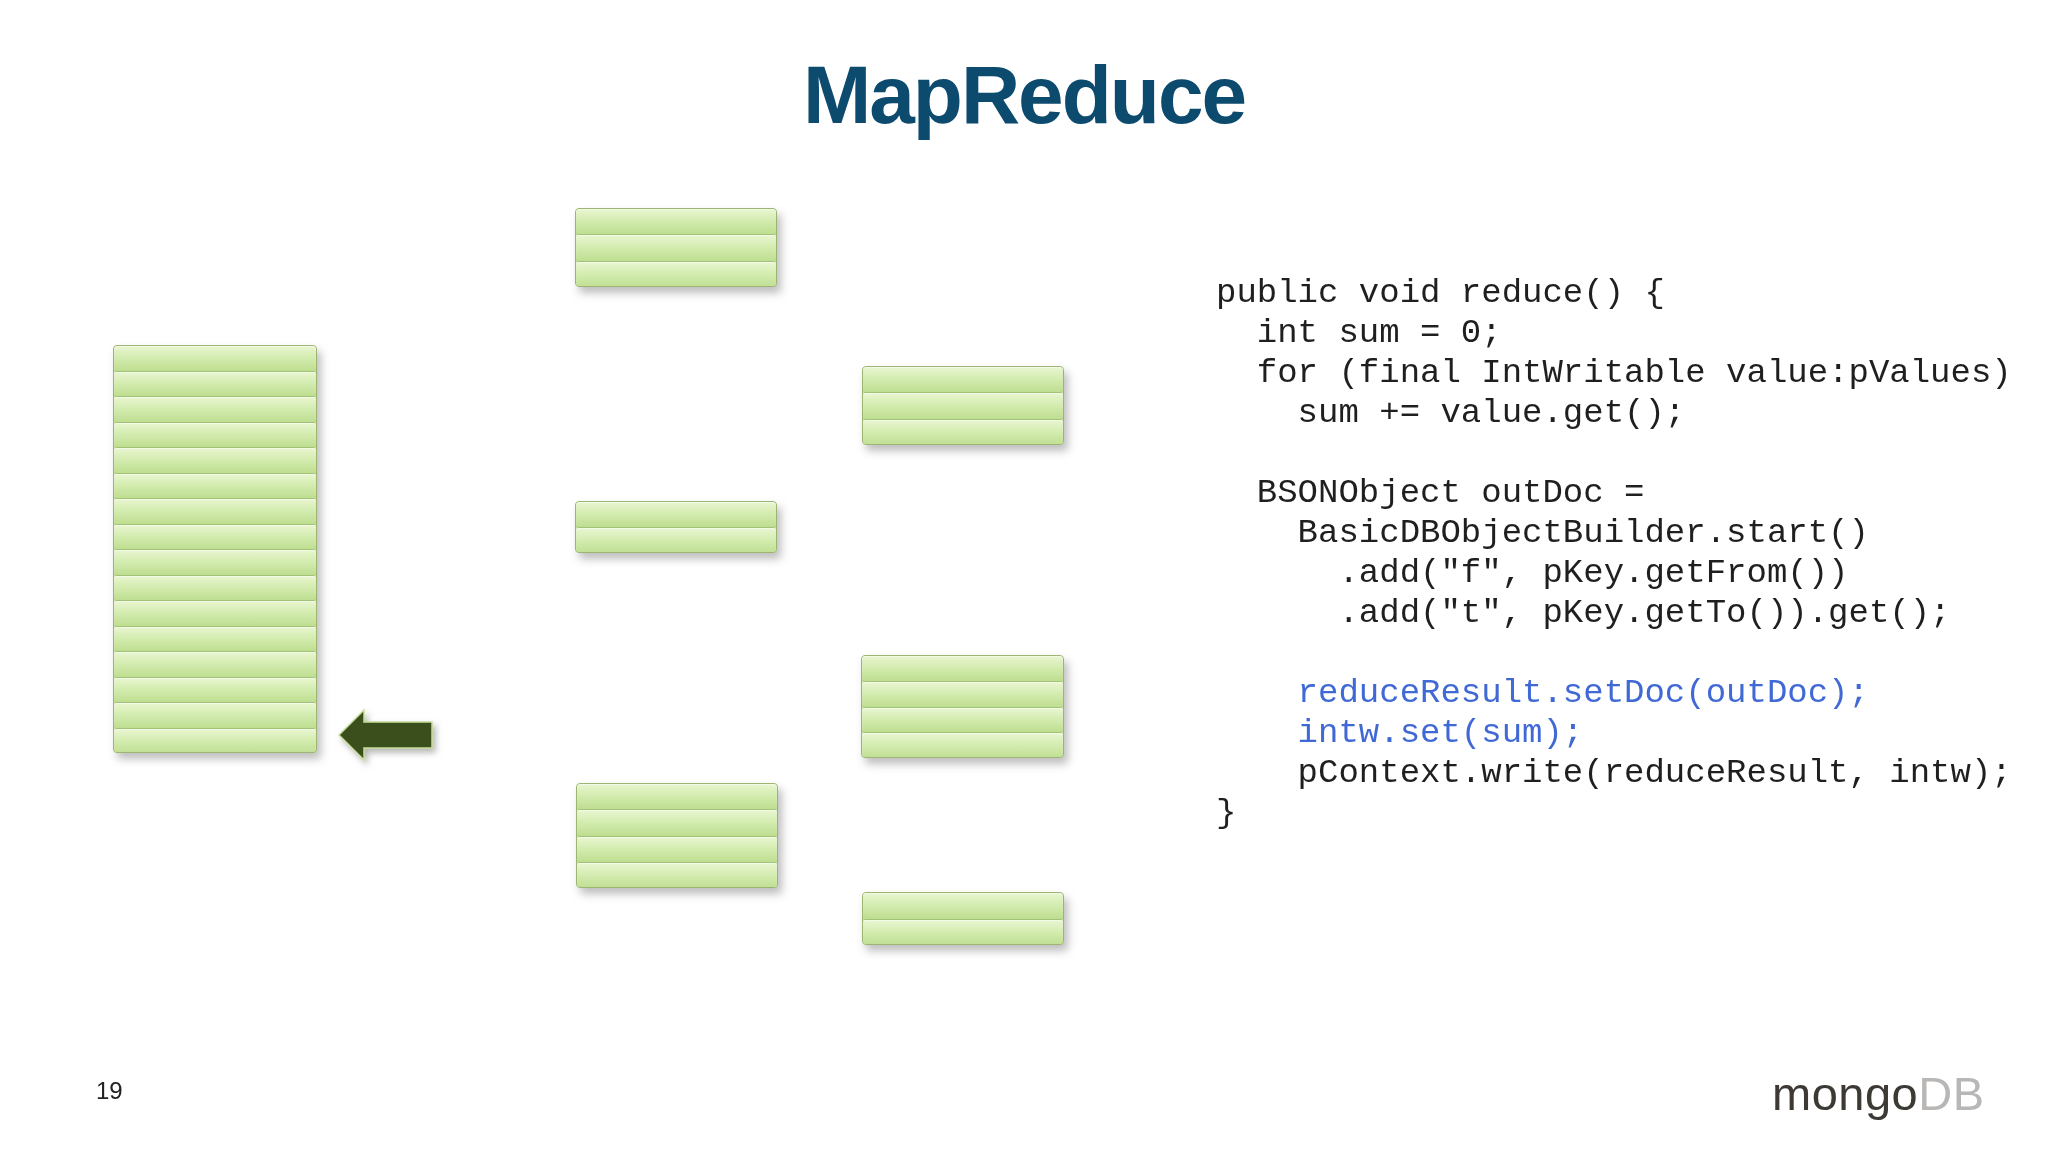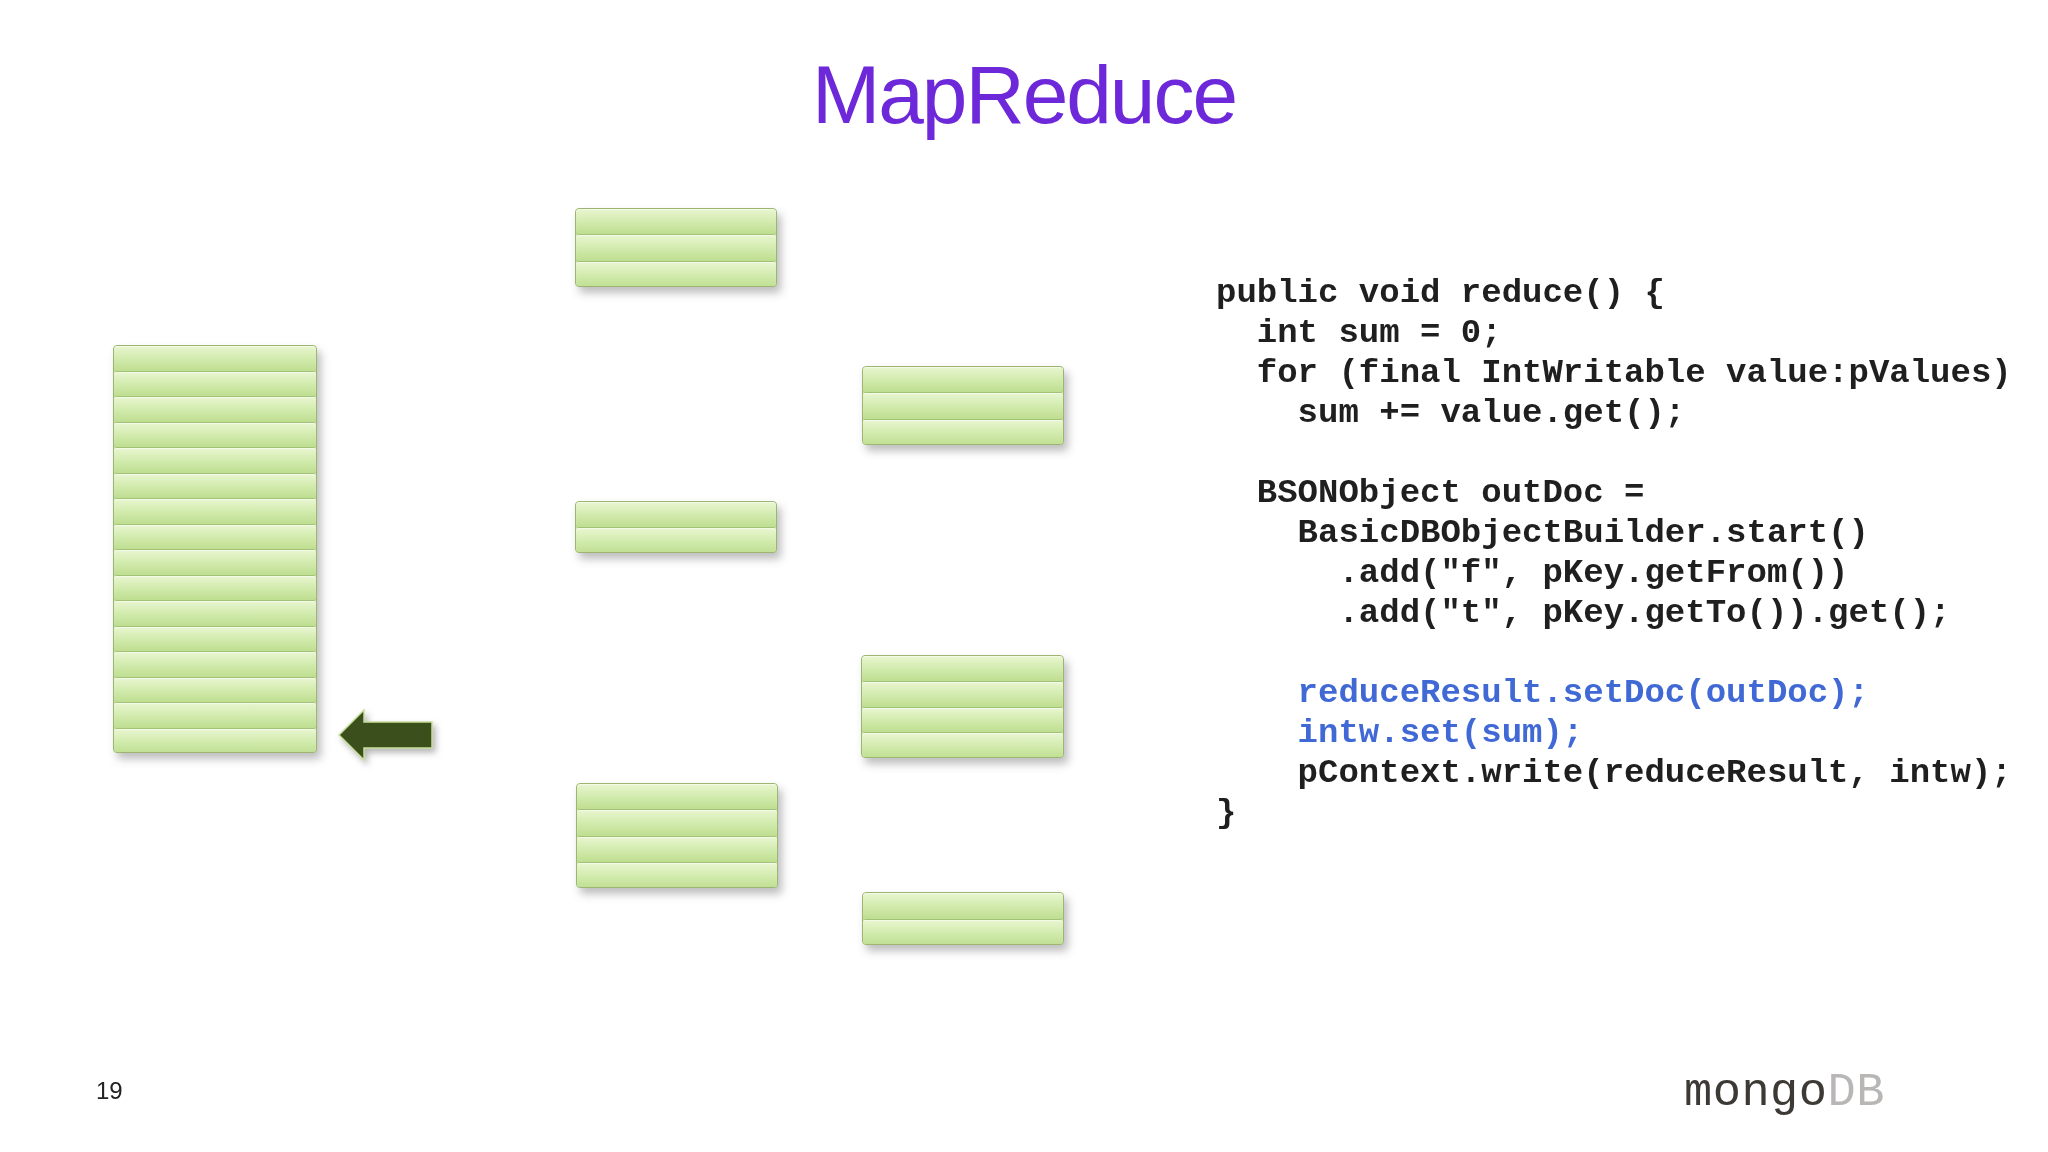--- a/index.html
+++ b/index.html
@@ -4,22 +4,22 @@
 <style>
   * { margin:0; padding:0; box-sizing:border-box; }
   html,body { background:#ffffff; }
   .slide {
     position:relative; width:2048px; height:1152px;
     background:#ffffff; overflow:hidden;
     font-family:"Liberation Sans", sans-serif;
   }
   .title {
     position:absolute; top:48px; left:0; width:100%;
-    text-align:center; font-size:82px; font-weight:400;
-    letter-spacing:-2px; color:#6d28d9;
+    text-align:center; font-size:82px; font-weight:700;
+    letter-spacing:-2px; color:#0c4a6e;
   }
   .doc-block {
     position:absolute;
     border:1px solid #9cb573; border-radius:4px;
     background:#cde8a8;
     box-shadow:4px 6px 9px rgba(110,110,110,0.45);
     overflow:hidden;
   }
   .stripe {
     width:100%;
@@ -35,29 +35,29 @@
   .arrow-wrap {
     position:absolute;
     filter:drop-shadow(3px 4px 3px rgba(110,110,110,0.5));
   }
   .code {
     position:absolute; left:1216px; top:273px;
     font-family:"Liberation Mono", monospace;
     font-size:34px; line-height:40px;
     color:#1f1f1f; white-space:pre;
   }
-  .code-line { min-height:40px;font-weight:bold; }
+  .code-line { min-height:40px; }
   .code-line.blue { color:var(--code-blue,#4169d6); }
   .page-number {
     position:absolute; left:96px; top:1077px;
     font-size:24px; color:#222222;
   }
   .logo {
-    position:absolute; left:1684px; top:1066px;
-    font-family:Liberation Mono, monospace;
+    position:absolute; left:1772px; top:1066px;
+    font-family:Liberation Sans, sans-serif;
     font-size:47px; letter-spacing:0.5px;
   }
   .logo-primary { color:var(--logo-primary,#3d3935); }
   .logo-secondary { color:var(--logo-secondary,#b9b7b5); }
 </style>
 </head>
 <body>
 
 <div class="slide">
 

